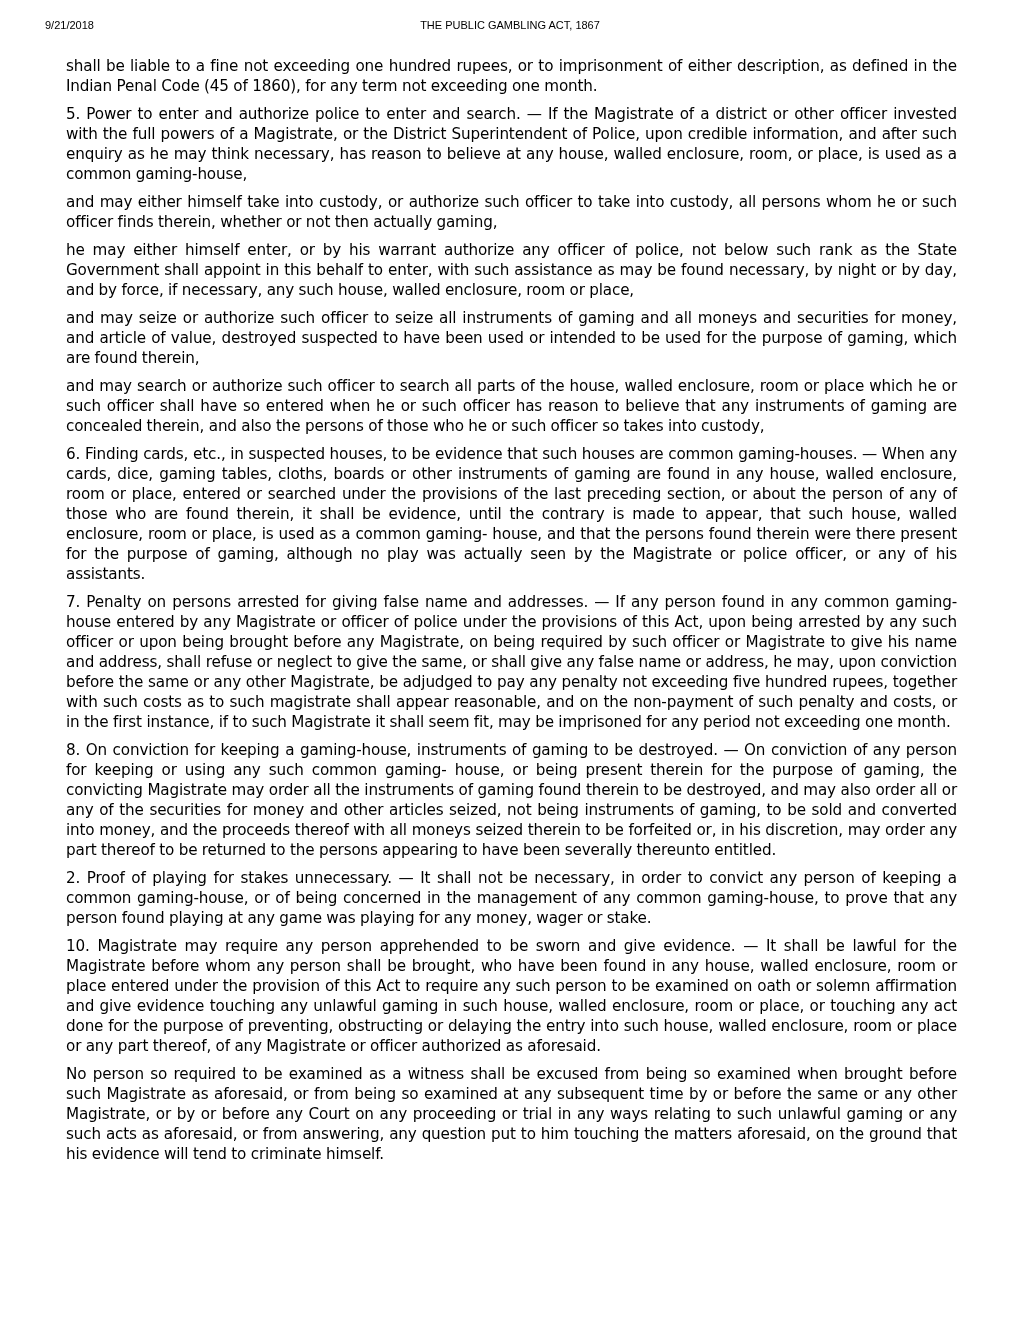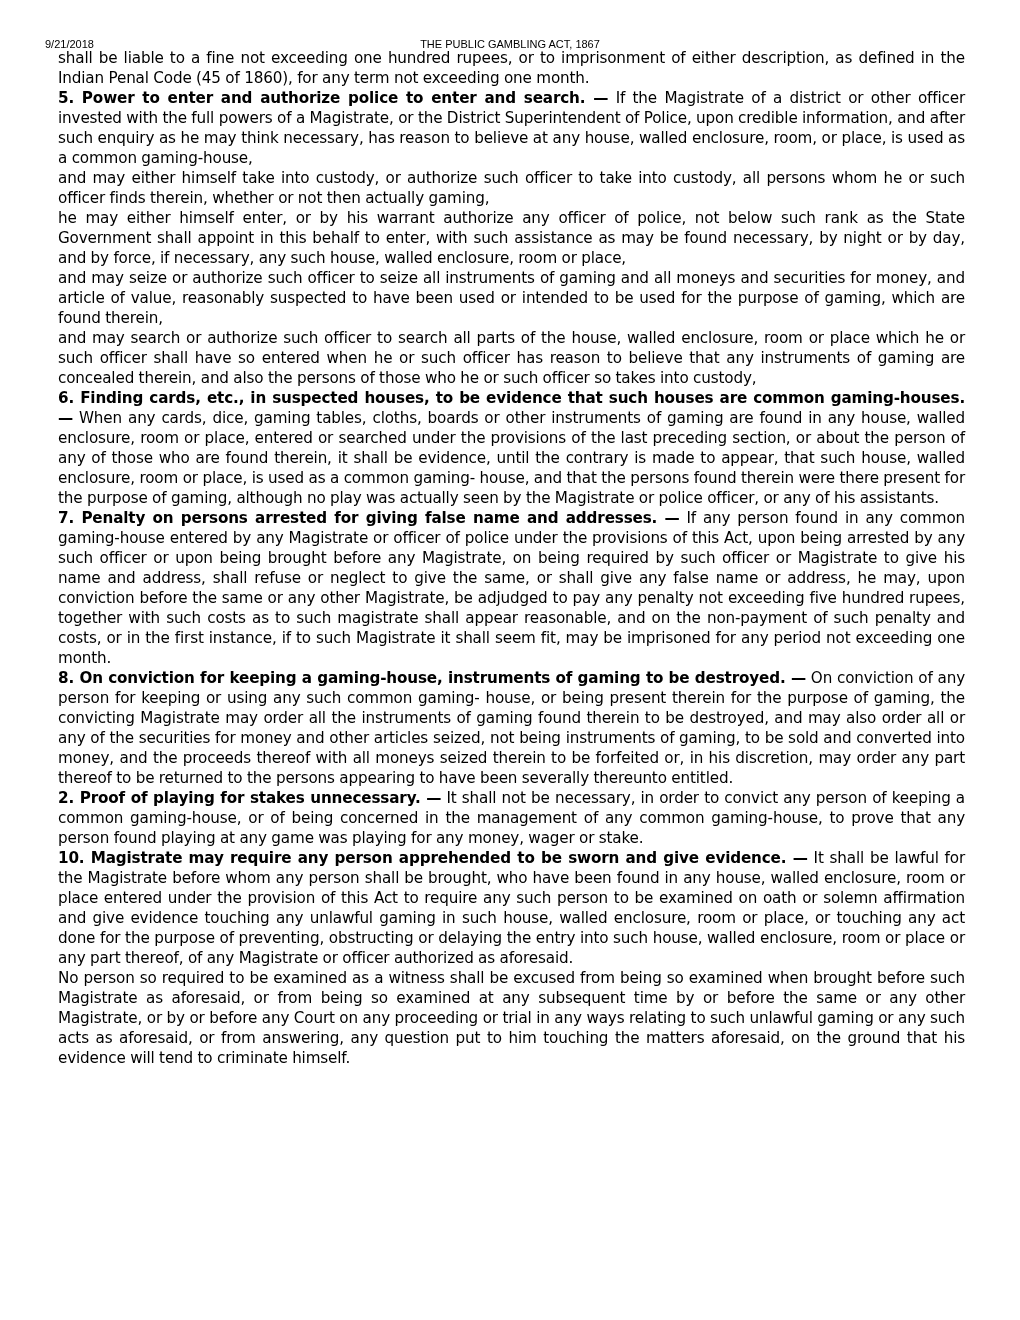--- a/index.html
+++ b/index.html
@@ -1,44 +1,44 @@
 <!DOCTYPE html>
 <html><head>
 <meta charset="utf-8">
 <style>
   html, body { margin: 0; padding: 0; background: #ffffff; }
   body { width: 1020px; height: 1320px; overflow: hidden; position: relative; }
   .hdr {
-    position: absolute; top: 38px; left: 0; width: 1020px; height: 16px;
+    position: absolute; top: 19px; left: 0; width: 1020px; height: 16px;
     font-family: "Liberation Sans", sans-serif; font-size: 11px; color: #000;
   }
   .hdr .date { position: absolute; left: 45px; top: 0; }
   .hdr .title { position: absolute; left: 0; width: 1020px; text-align: center; top: 0; }
   .content {
     position: absolute; top: 48px; left: 58px; width: 907px;
     font-family: "DejaVu Sans", sans-serif; font-size: 15.2px; line-height: 20px;
     color: #000; text-align: justify; letter-spacing: -0.15px; word-spacing: -0.2px;
   }
-  .content p { margin: 0; }
-  .content b { font-weight: bold; }
+  .content p { margin: 8px; }
+  .content b { font-weight: normal; }
 </style>
 </head>
 <body>
 
 <div class="hdr">
   <span class="date">9/21/2018</span>
   <span class="title">THE PUBLIC GAMBLING ACT, 1867</span>
 </div>
 
 <div class="content">
   <p><b></b><span>shall be liable to a fine not exceeding one hundred rupees, or to imprisonment of either description, as defined in the Indian Penal Code (45 of 1860), for any term not exceeding one month.</span></p>
   <p><b>5. Power to enter and authorize police to enter and search. —</b><span> If the Magistrate of a district or other officer invested with the full powers of a Magistrate, or the District Superintendent of Police, upon credible information, and after such enquiry as he may think necessary, has reason to believe at any house, walled enclosure, room, or place, is used as a common gaming-house,</span></p>
   <p><b></b><span>and may either himself take into custody, or authorize such officer to take into  custody, all persons whom he or such officer finds therein, whether or not then actually gaming,</span></p>
   <p><b></b><span>he may either himself enter, or by his warrant authorize any officer of police, not below such rank as the State Government shall appoint in this behalf to enter, with such assistance as may be found necessary, by night or by day, and by force, if necessary, any such house, walled enclosure, room or place,</span></p>
-  <p><b></b><span>and may seize or authorize such officer to seize all instruments of gaming and all moneys and securities for money, and article of value, reasonably suspected to have been used or intended to be used for the purpose of gaming, which are  found therein,</span></p>
+  <p><b></b><span>and may seize or authorize such officer to seize all instruments of gaming and all moneys and securities for money, and article of value, destroyed suspected to have been used or intended to be used for the purpose of gaming, which are  found therein,</span></p>
   <p><b></b><span>and may search or authorize such officer to search all parts of the house, walled enclosure, room or place which he or such officer shall have so entered when he or such officer has reason to believe that any instruments of gaming are concealed therein, and also the persons of those who he or such officer so takes into custody,</span></p>
   <p><b>6. Finding cards, etc., in suspected houses, to be evidence that such houses are common gaming-houses. —</b><span> When any cards, dice, gaming tables, cloths, boards or other instruments of gaming are found in any house, walled enclosure, room or place, entered or searched under the provisions of the last preceding section, or about the person of any of those who are found therein, it shall be evidence, until the contrary is made to appear, that such house, walled enclosure, room or place, is used as a common gaming- house, and that the persons found therein were there present for the purpose of gaming, although no play was actually seen by the Magistrate or police officer, or any of his assistants.</span></p>
   <p><b>7. Penalty on persons arrested for giving false name and addresses. —</b><span> If any person found in any common gaming-house entered by any Magistrate or officer of police under the provisions of this Act, upon being arrested by any such officer or upon being brought before any Magistrate, on being required by such officer or Magistrate to give his name and address, shall refuse or neglect to give the same, or shall give any false name or address, he may, upon conviction before the same or any other Magistrate, be adjudged to pay any penalty not exceeding five hundred rupees, together with such costs as to such magistrate shall appear reasonable, and on the non-payment of such penalty and costs, or in the first instance, if to such Magistrate it shall seem fit, may be imprisoned for any period not exceeding one month.</span></p>
   <p><b>8. On conviction for keeping a gaming-house, instruments of gaming to be destroyed. —</b><span> On conviction of any person for keeping or using any such common gaming- house, or being present therein for the purpose of gaming, the convicting Magistrate may order all the instruments of gaming found therein to be destroyed, and may also order all or any of the securities for money and other articles seized, not being instruments of gaming, to be sold and converted into money, and the proceeds thereof with all moneys seized therein to be forfeited or, in his discretion, may order any part thereof to be returned to the persons appearing to have been severally thereunto entitled.</span></p>
   <p><b>2. Proof of playing for stakes unnecessary. —</b><span> It shall not be necessary, in order to convict any person of keeping a common gaming-house, or of being concerned in the management of any common gaming-house, to prove that any person found playing at any  game was playing for any money, wager or stake.</span></p>
   <p><b>10. Magistrate may require any person apprehended to be sworn and give evidence. —</b><span> It shall be lawful for the Magistrate before whom any person shall be brought, who have been found in any house, walled enclosure, room or place entered under the provision of this Act to require any such person to be examined on oath or solemn affirmation and give evidence touching any unlawful gaming in such house, walled enclosure, room or place, or touching any act done for the purpose of preventing, obstructing or delaying the entry into such house, walled enclosure, room or place or any part thereof, of any Magistrate or officer authorized as aforesaid.</span></p>
   <p><b></b><span>No person so required to be examined as a witness shall be excused from being so examined when brought before such Magistrate as aforesaid, or from being so examined at any subsequent time by or before the same or any other Magistrate, or by or before any Court on any proceeding or trial in any ways relating to such unlawful gaming or any such acts as aforesaid, or from answering, any question put to him touching the matters aforesaid, on the ground that his evidence will tend to criminate himself.</span></p>
 </div>
 
 </body></html>

